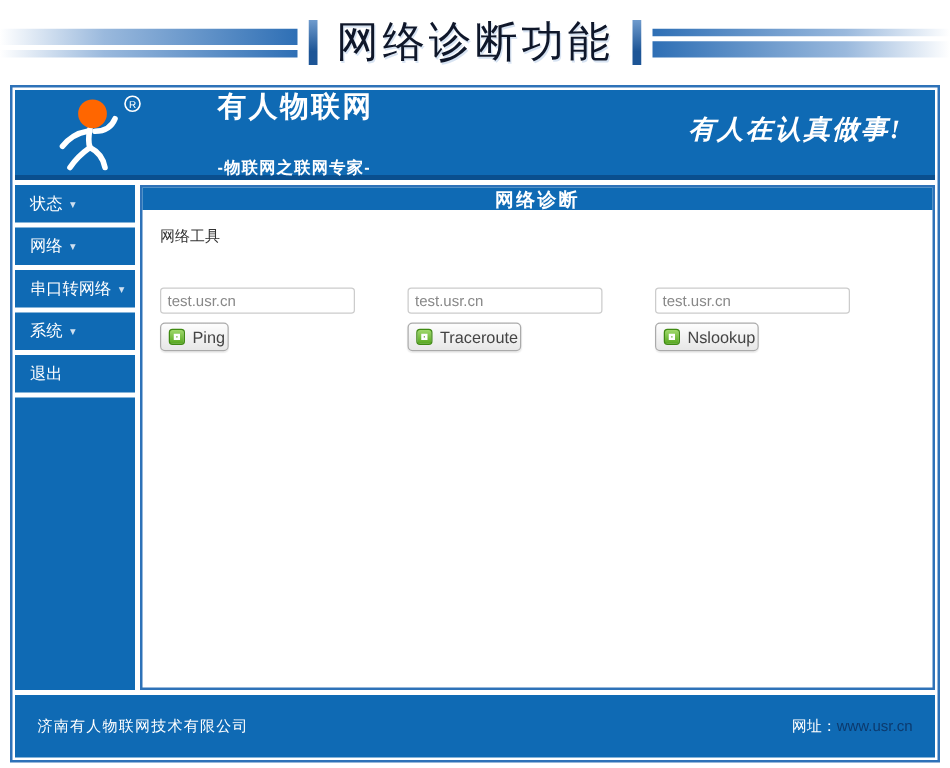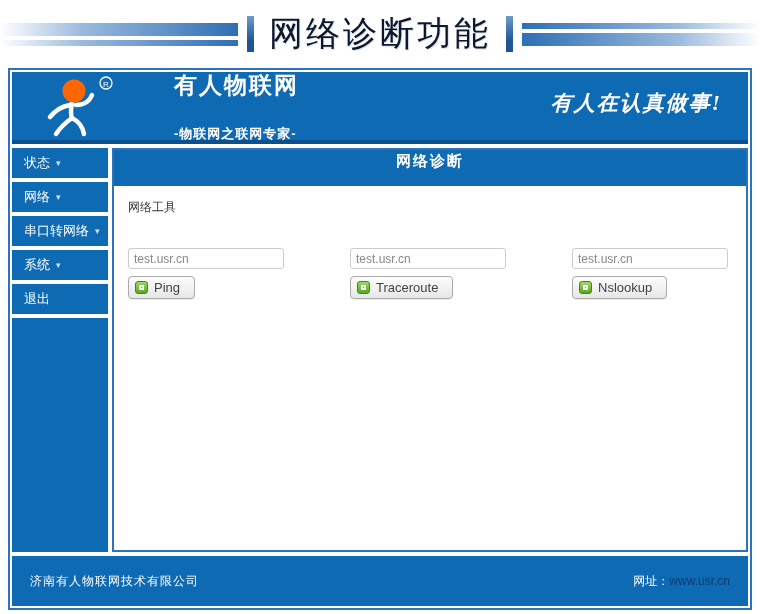--- a/index.html
+++ b/index.html
@@ -31,27 +31,27 @@
   .slogan { margin-left:auto; margin-right:26px; color:#fff; font-size:21px; font-weight:bold; font-style:italic; font-family:"Liberation Serif", serif; letter-spacing:2px; margin-top:-6px; }
 
   
   .body-row { display:flex; margin-top:4px; height:404px; }
   .sidebar { width:96px; display:flex; flex-direction:column; flex:0 0 auto; }
   .side-item { background:#0f6ab4; height:30px; margin-bottom:4px; color:#fff; font-size:13px; display:flex; align-items:center; padding-left:12px; cursor:pointer; }
   .side-item .arrow { font-size:9px; color:#cfe0f0; margin-left:6px; }
   .side-filler { background:#0f6ab4; flex:1; }
 
   .main { flex:1; margin-left:4px; border:2px solid #2e72b8; background:#fff; display:flex; flex-direction:column; }
-  .main-titlebar { background:#0f6ab4; height:36px; color:#fff; font-size:15px; font-weight:bold; text-align:center; line-height:22px; letter-spacing:2px; }
+  .main-titlebar { background:#0f6ab4; height:18px; color:#fff; font-size:15px; font-weight:bold; text-align:center; line-height:22px; letter-spacing:2px; }
   .main-content { padding:13px 14px; flex:1; }
   .section-label { font-size:12px; color:#333; margin-bottom:32px; }
-  .tools-row { display:flex; gap:66px; }
+  .tools-row { display:flex; gap:42px; }
   .tool { display:flex; flex-direction:column; align-items:flex-start; }
   .tool input { width:156px; height:21px; border:1px solid #ccc; border-radius:3px; font-size:12px; color:#888; padding:0 5px; font-family:"Liberation Sans", sans-serif; outline:none; }
-  .tool button { margin-top:7px; display:flex; align-items:center; gap:6px; font-size:13px; color:#444; background:linear-gradient(180deg,#fdfdfd,#e7e7e7); border:1px solid #aaa; border-radius:4px; padding:3px 14px 3px 6px; cursor:pointer; font-family:"Liberation Sans", sans-serif; box-shadow:0 1px 1px rgba(0,0,0,0.08); }
+  .tool button { margin-top:7px; display:flex; align-items:center; gap:6px; font-size:13px; color:#444; background:linear-gradient(180deg,#fdfdfd,#e7e7e7); border:1px solid #aaa; border-radius:4px; padding:3px 2px 3px 6px; cursor:pointer; font-family:"Liberation Sans", sans-serif; box-shadow:0 1px 1px rgba(0,0,0,0.08); }
   .run-icon { width:13px; height:13px; background:linear-gradient(180deg,#9fd86b,#57a81f); border:1px solid #3f8a12; border-radius:3px; position:relative; display:inline-block; }
   .run-icon::before { content:""; position:absolute; inset:3px; background:#fff; }
   .run-icon::after  { content:""; position:absolute; inset:5px; background:#57a81f; }
 
   
   .app-footer { margin-top:4px; height:50px; background:#0f6ab4; display:flex; align-items:center; justify-content:space-between; padding:0 18px;gap:16px; }
   .footer-company { color:#fff; font-size:12px; letter-spacing:1px; }
   .footer-site { font-size:12px; }
   .footer-site .lbl { color:#fff; }
   .footer-site .url { color:#0c3a6e; cursor:pointer; }

